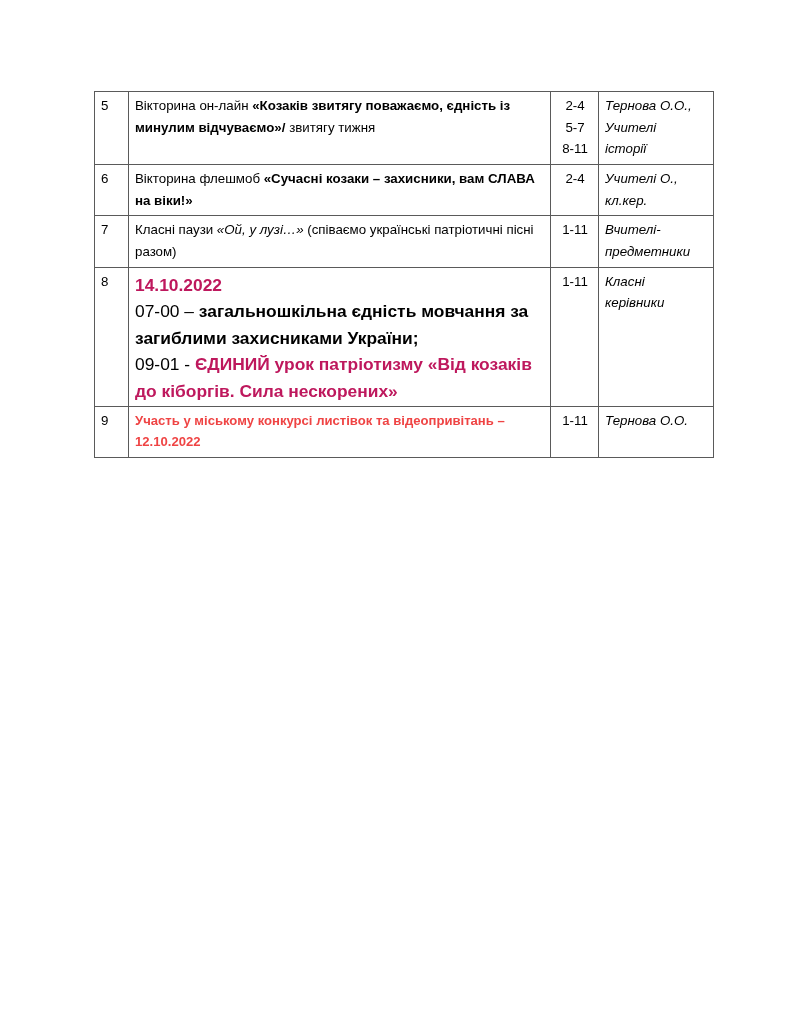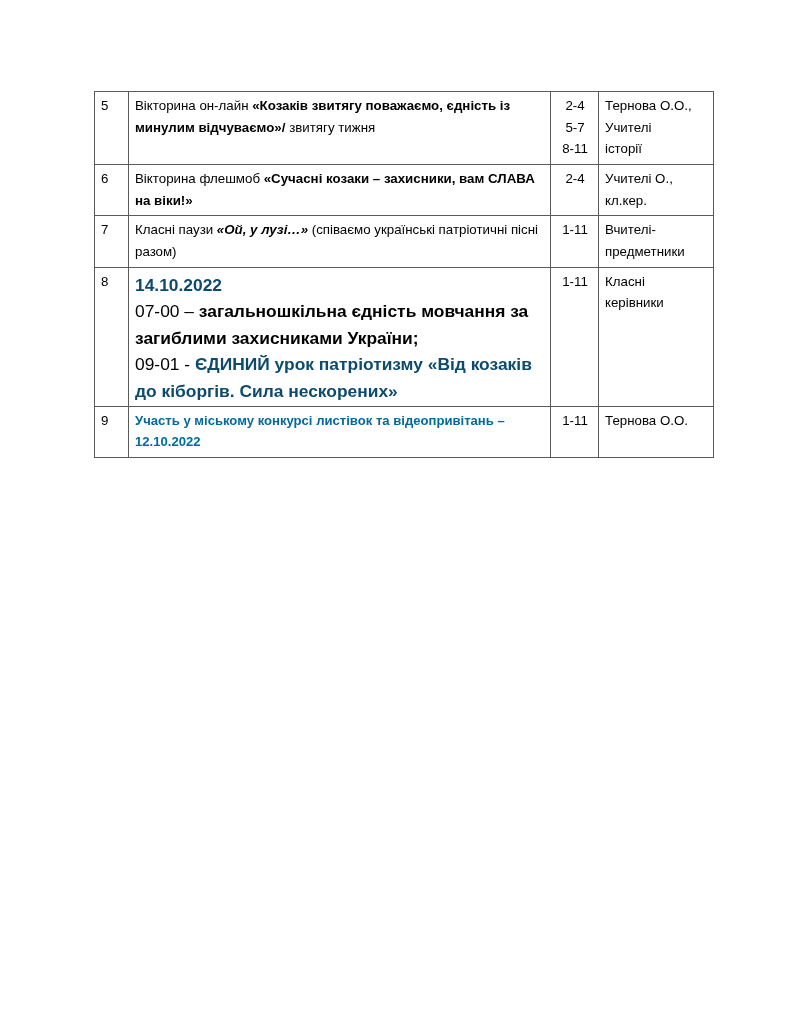--- a/index.html
+++ b/index.html
@@ -49,20 +49,21 @@
     text-align: left;
     padding-left: 7px;
     white-space: nowrap;
   }
   .cell-cls {
     white-space: pre-line;
     text-align: center;
   }
   .cell-resp {
     white-space: pre-line;
+    font-style: italic;
   }
   .cell-desc { }
 
   
   .row-big td {
     font-size: 13.3px;
   }
   .row-big .cell-desc {
     font-size: 17.4px;
     line-height: 1.52;
@@ -70,26 +71,26 @@
     padding-bottom: 2px;
   }
   .row-big .cell-num,
   .row-big .cell-cls,
   .row-big .cell-resp {
     font-size: 13.3px;
     line-height: 1.63;
   }
 
   b, .b { font-weight: bold; }
-  .bi { font-weight: bold; font-style: italic; }
-  .redb { color: #0c4a6e; font-weight: bold; }
+  .bi { font-weight: normal; font-style: italic; }
+  .redb { color: #be185d; font-weight: bold; }
 
   .row-9 .cell-desc {
     font-weight: bold;
-    color: #0369a1;
+    color: #ef4444;
     font-size: 13.1px;
   }
 
   .line { display: block; }
 </style>
 </head>
 <body>
 
 <div class="page">
 

